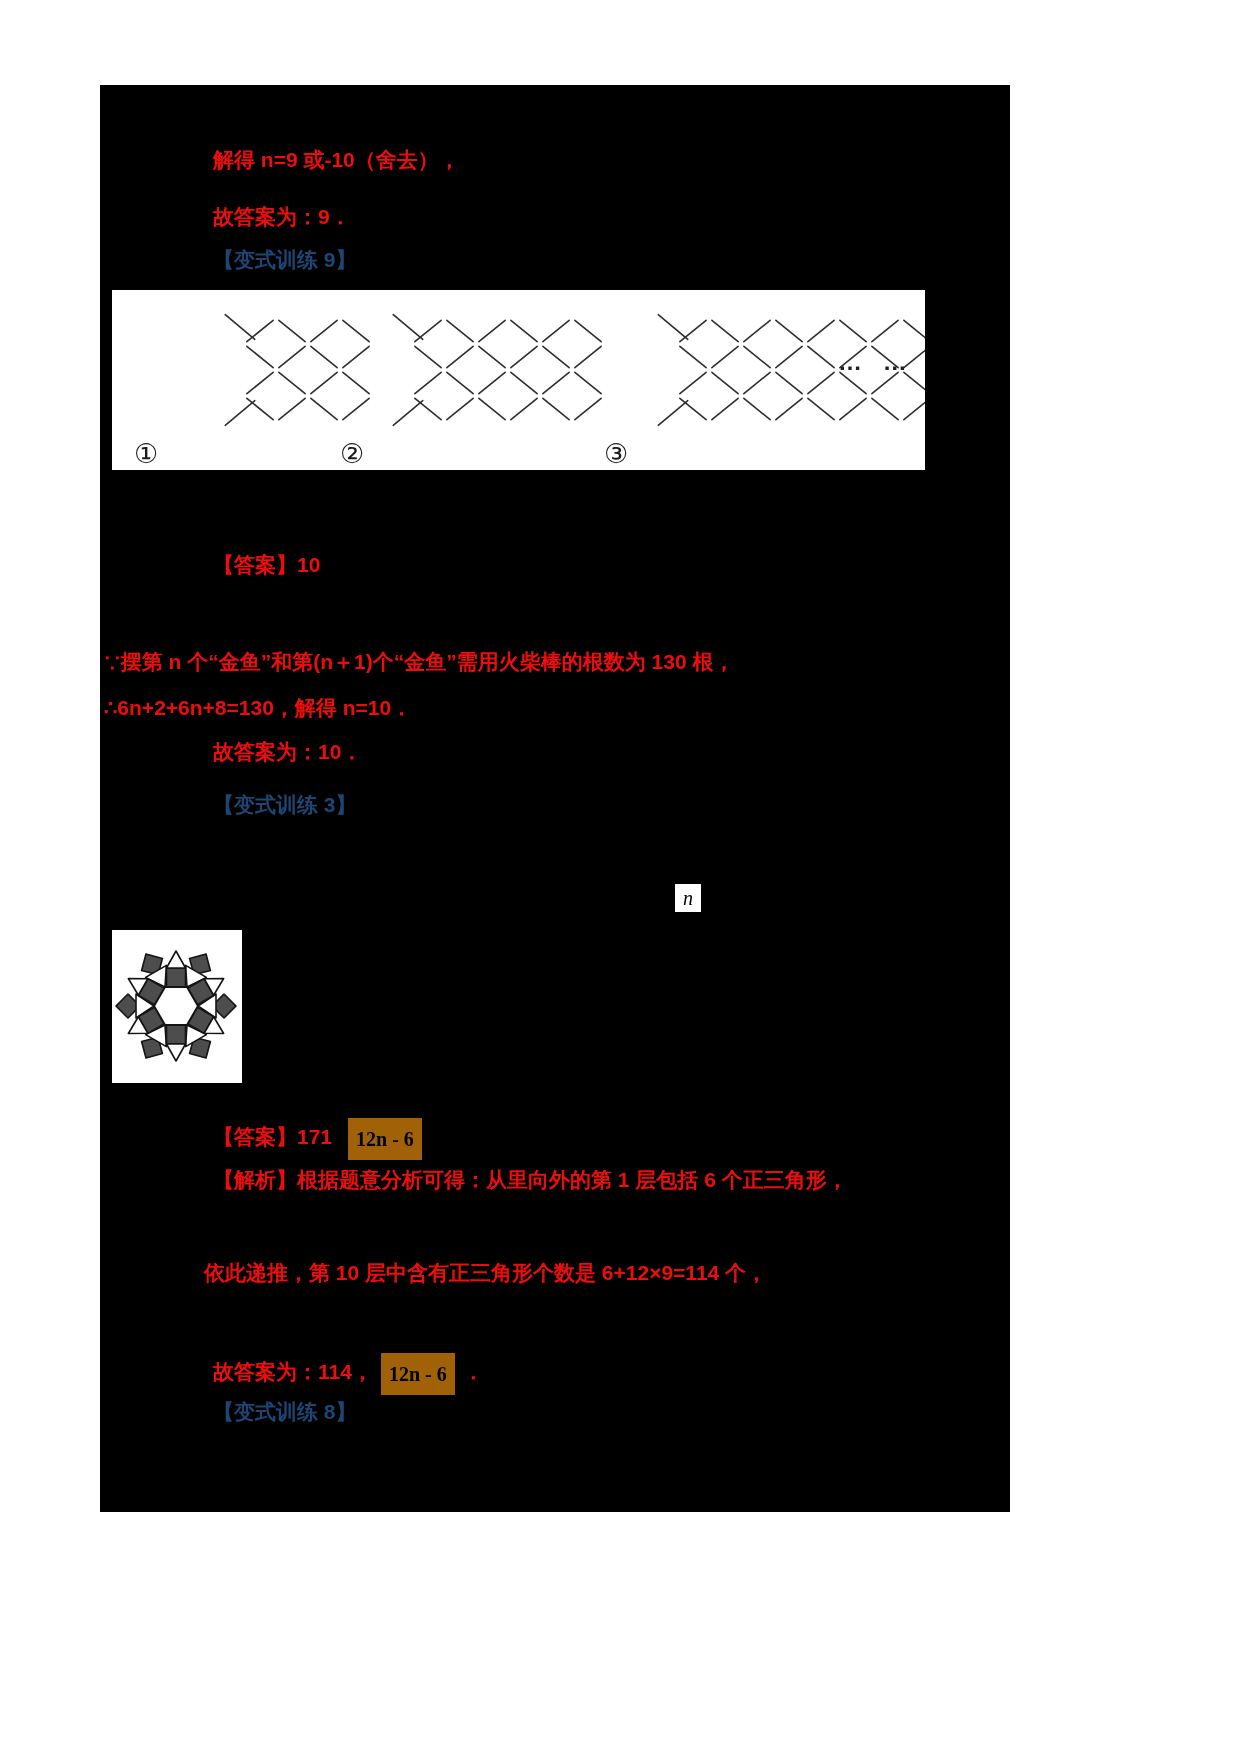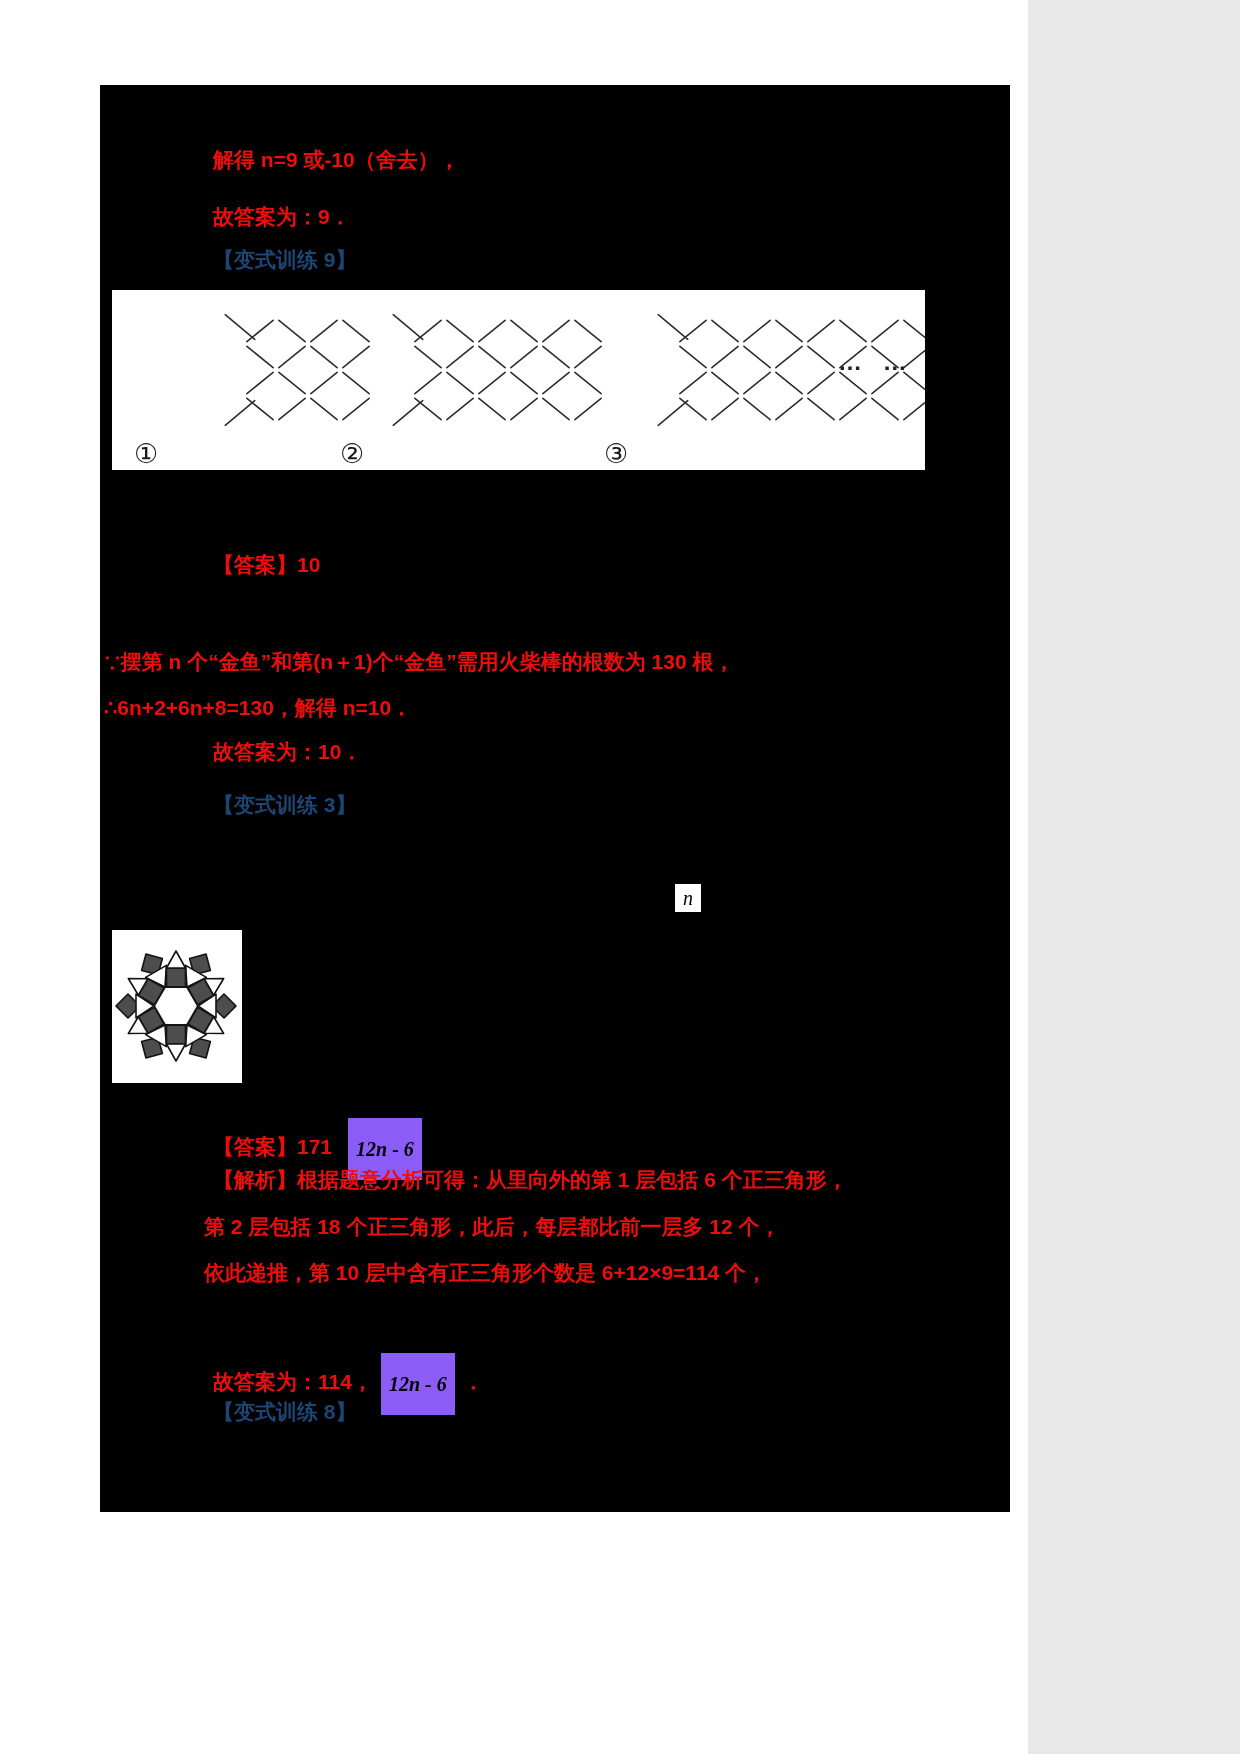--- a/index.html
+++ b/index.html
@@ -1,34 +1,34 @@
 <!DOCTYPE html>
 <html><head>
 <meta charset="utf-8">
 <style>
   html,body{margin:0;padding:0;background:#e8e8e8;}
-  .page{position:relative;width:1028px;height:1754px;background:#ffffff;overflow:hidden;
+  .page{position:relative;width:1240px;height:1754px;background:#ffffff;overflow:hidden;
         font-family:"Liberation Sans",sans-serif;}
   .block{position:absolute;left:100px;top:85px;width:910px;height:1427px;background:#000000;}
   .tl{position:absolute;left:113px;font-size:21px;font-weight:bold;white-space:nowrap;
       line-height:28px;}
   .red{color:#ee0d0d;}
   .blue{color:#1d4674;}
   .fishbox{position:absolute;left:112px;top:290px;width:813px;height:180px;background:#ffffff;}
   .fig-label{position:absolute;color:#1a1a1a;font-size:27px;font-weight:normal;
              font-family:"DejaVu Sans",sans-serif;top:148px;}
   .ellipsis{position:absolute;left:726px;top:58px;color:#222;font-size:24px;
             letter-spacing:7px;font-weight:bold;}
   .figure2{position:absolute;left:112px;top:930px;width:130px;height:153px;background:#ffffff;}
   .nbox{position:absolute;left:675px;top:884px;width:26px;height:28px;background:#ffffff;
         color:#000;font-family:"Liberation Serif",serif;font-style:italic;font-size:20px;
         text-align:center;line-height:28px;}
-  .fbox{display:inline-block;background:#8b5cf6;color:#000;font-weight:bold;
+  .fbox{display:inline-block;background:#a16207;color:#000;font-weight:bold;
         font-family:"Liberation Serif",serif;font-size:20px;line-height:24px;
-        padding:19px 8px;margin:0 8px;vertical-align:-2px;font-style:italic;}
+        padding:9px 8px;margin:0 8px;vertical-align:-2px;}
   svg line{stroke:#2e2e2e;stroke-width:1.6px;stroke-linecap:round;}
 </style>
 </head>
 <body>
 
 <div class="page">
   <div class="block">
 
     <div class="tl red" style="top:61px">解得 n=9 或-10（舍去），</div>
     <div class="tl red" style="top:118px">故答案为：9．</div>
@@ -205,21 +205,20 @@
 
           <polygon points="86,76 75,57 53,57 42,76 53,95 75,95" fill="#ffffff" stroke-width="2"></polygon>
         </g>
       </svg>
     </div>
 
     <div class="tl red" style="top:1033px">
       <span>【答案】171</span><span class="fbox" style="margin-left:16px">12n - 6</span>
     </div>
     <div class="tl red" style="top:1081px">【解析】根据题意分析可得：从里向外的第 1 层包括 6 个正三角形，</div>
-    <div class="tl red" style="left:104px;top:1128px">第 2 层包括 18 个正三角形，此后，每层都比前一层多 12 个，</div>
     <div class="tl red" style="left:104px;top:1174px">依此递推，第 10 层中含有正三角形个数是 6+12×9=114 个，</div>
     <div class="tl red" style="top:1268px">
       <span>故答案为：114，</span><span class="fbox">12n - 6</span><span>．</span>
     </div>
     <div class="tl blue" style="top:1313px">【变式训练 8】</div>
 
   </div>
 </div>
 
 </body></html>

